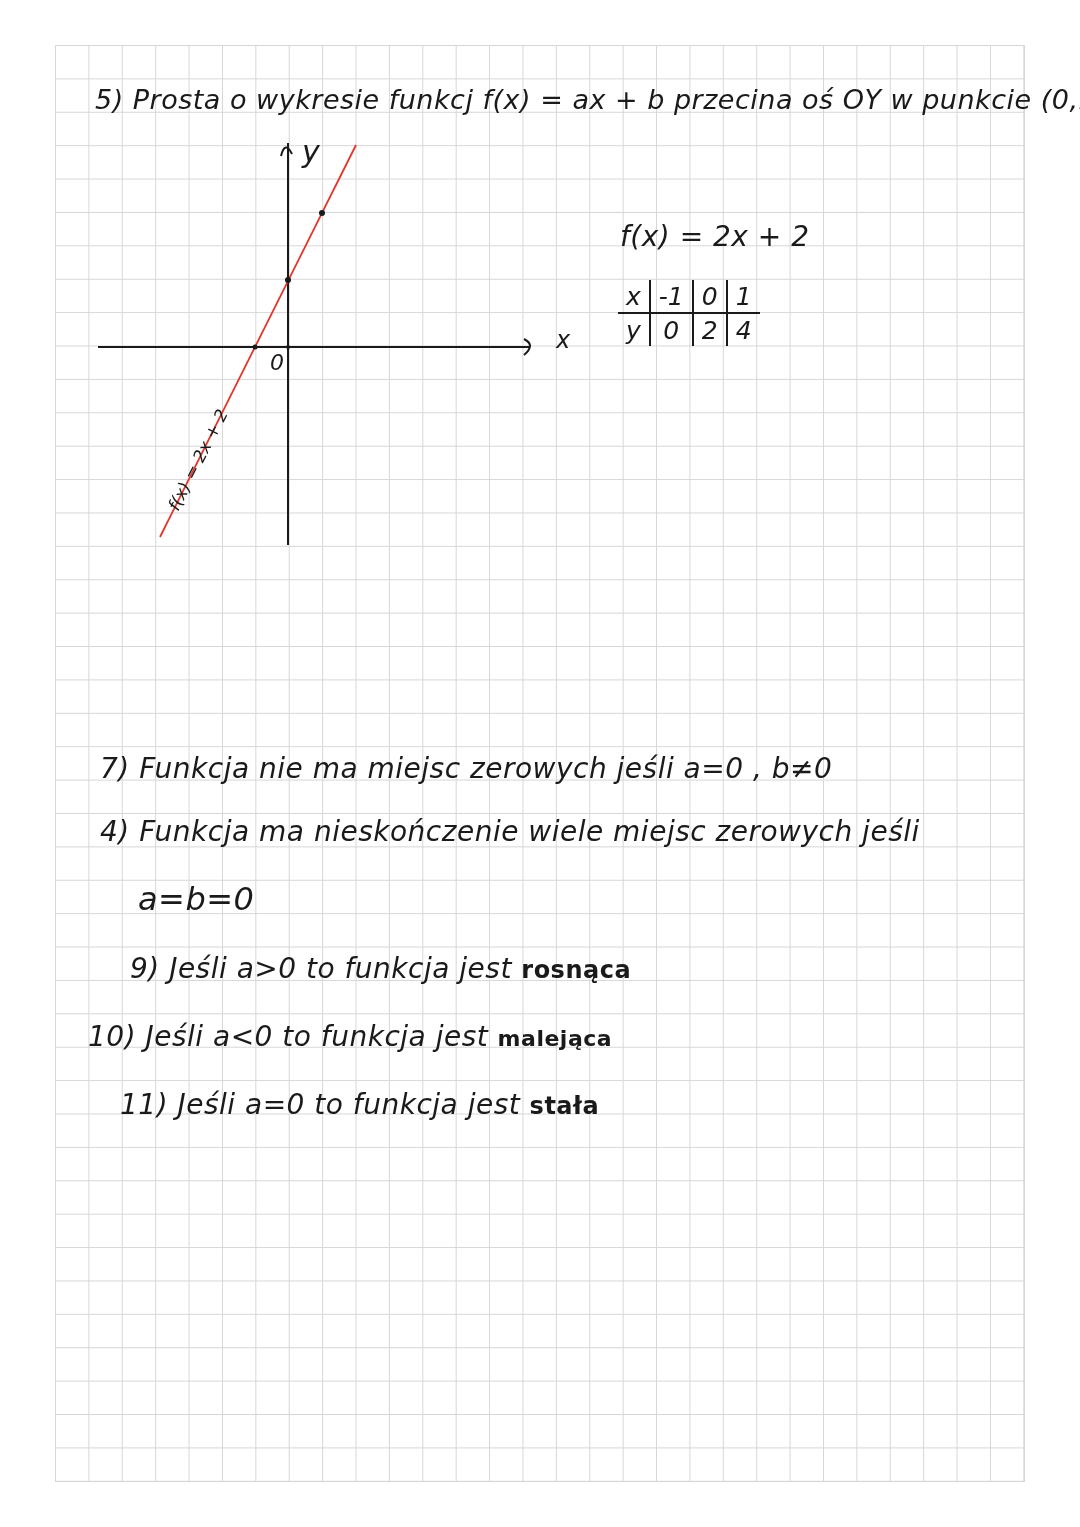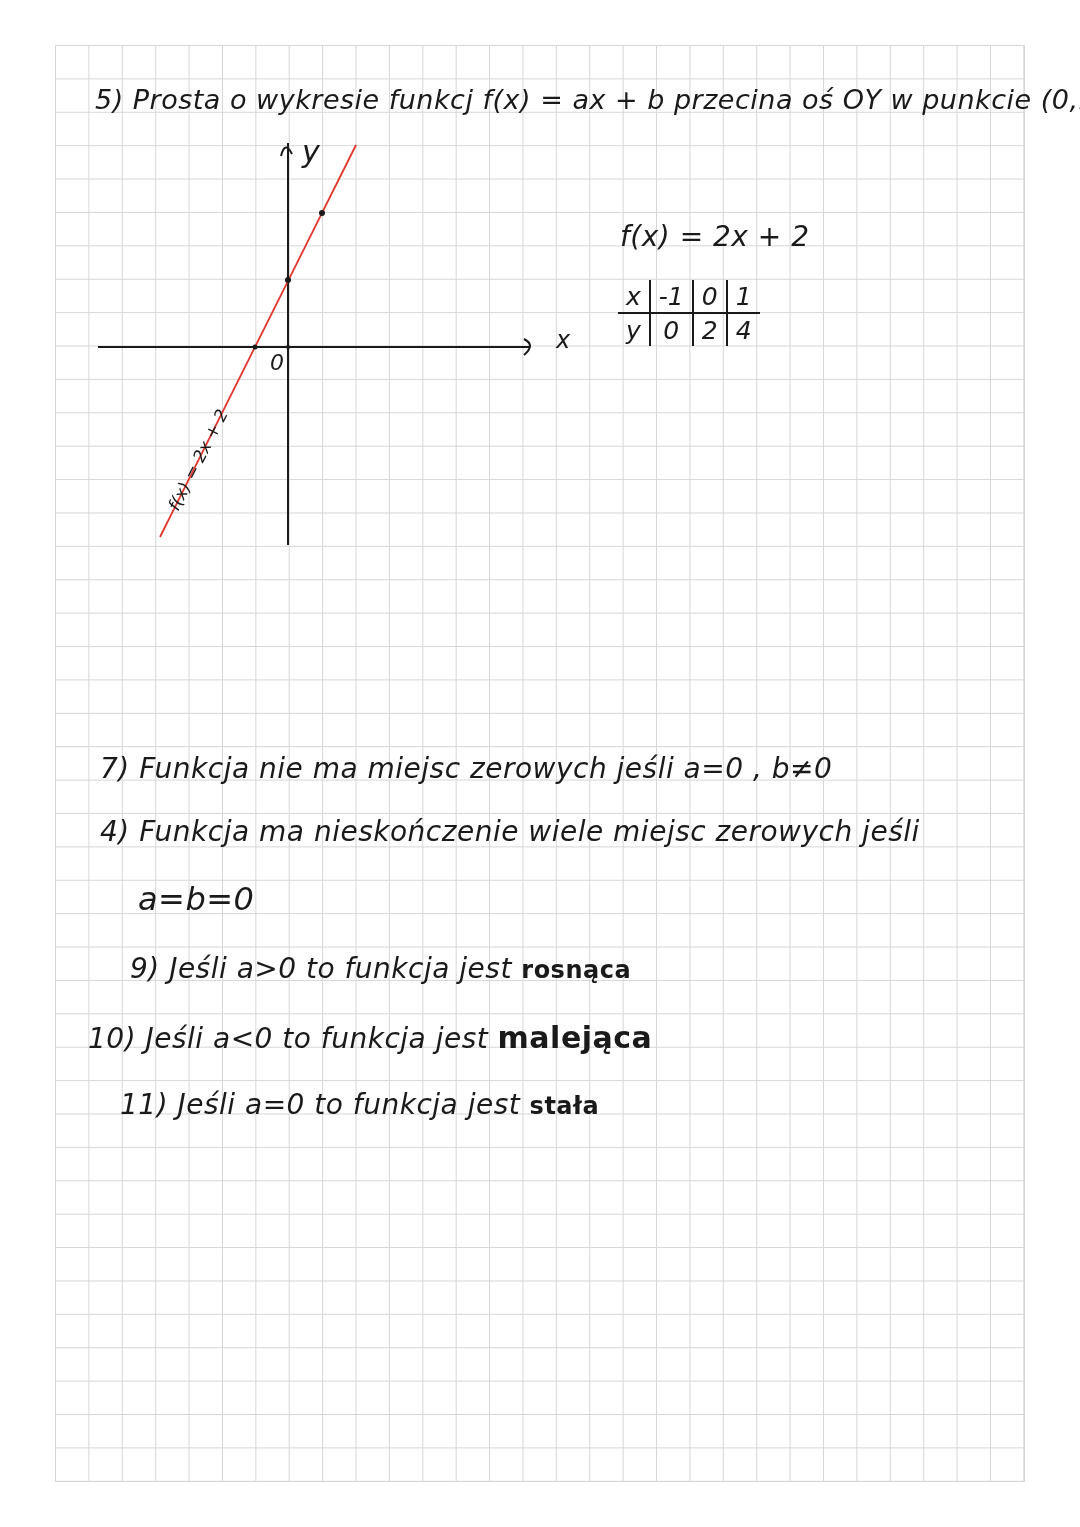--- a/index.html
+++ b/index.html
@@ -90,20 +90,20 @@
   <div class="hw" style="left:100px; top:815px; font-size:28px;">4) Funkcja ma nieskończenie wiele miejsc zerowych jeśli</div>
   <div class="hw" style="left:138px; top:880px; font-size:32px;text-align:right;">a=b=0</div>
 
   <div class="hw" style="left:88px; top:952px; font-size:28px;margin-left:42px;">
     <span>9) Jeśli a&gt;0 to funkcja jest</span>
     <span class="bold">rosnąca</span>
   </div>
 
   <div class="hw" style="left:88px; top:1020px; font-size:28px;">
     <span>10) Jeśli a&lt;0 to funkcja jest</span>
-    <span class="bold" style="font-size:30px;margin-top:40px;">malejąca</span>
+    <span class="bold" style="font-size:22px;margin-top:40px;">malejąca</span>
   </div>
 
   <div class="hw" style="left:88px; top:1088px; font-size:28px;margin-left:32px;">
     <span>11) Jeśli a=0 to funkcja jest</span>
     <span class="bold">stała</span>
   </div>
 </div>
 
 </body></html>

